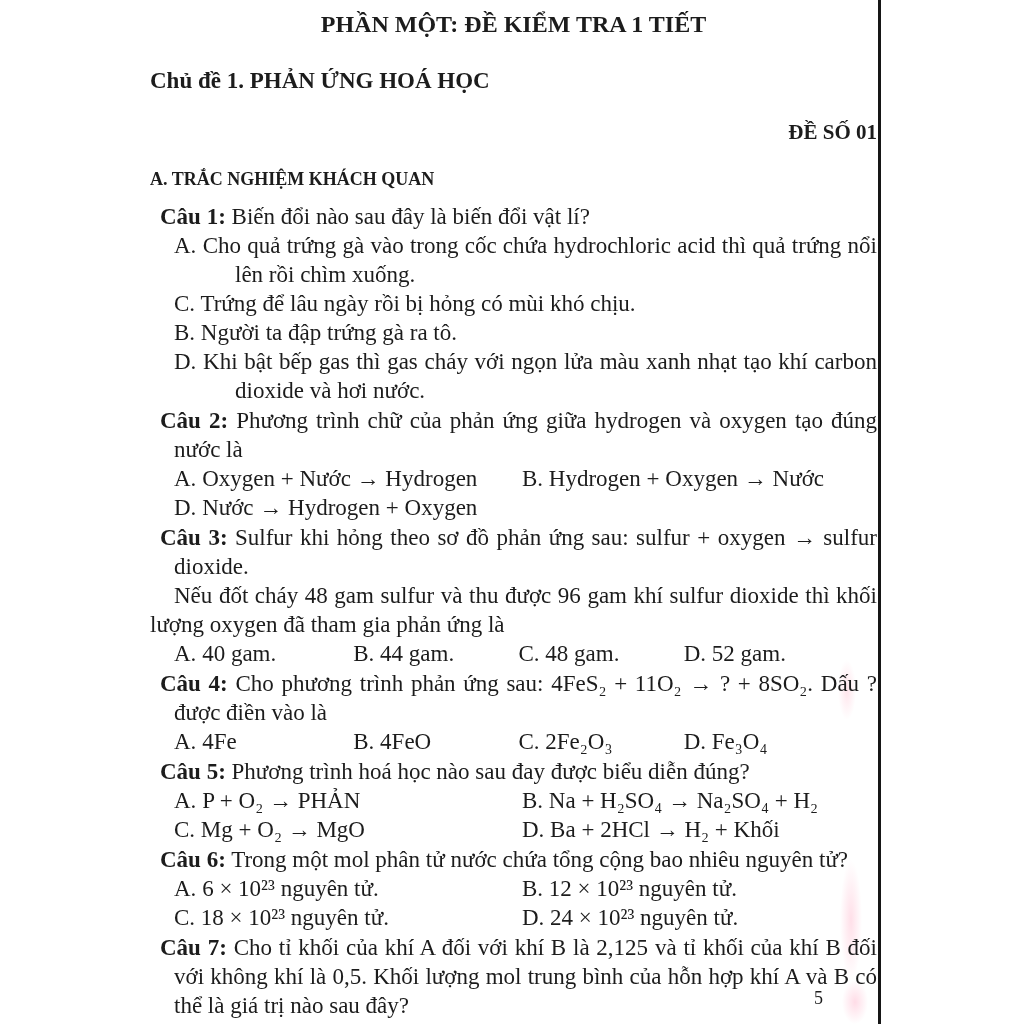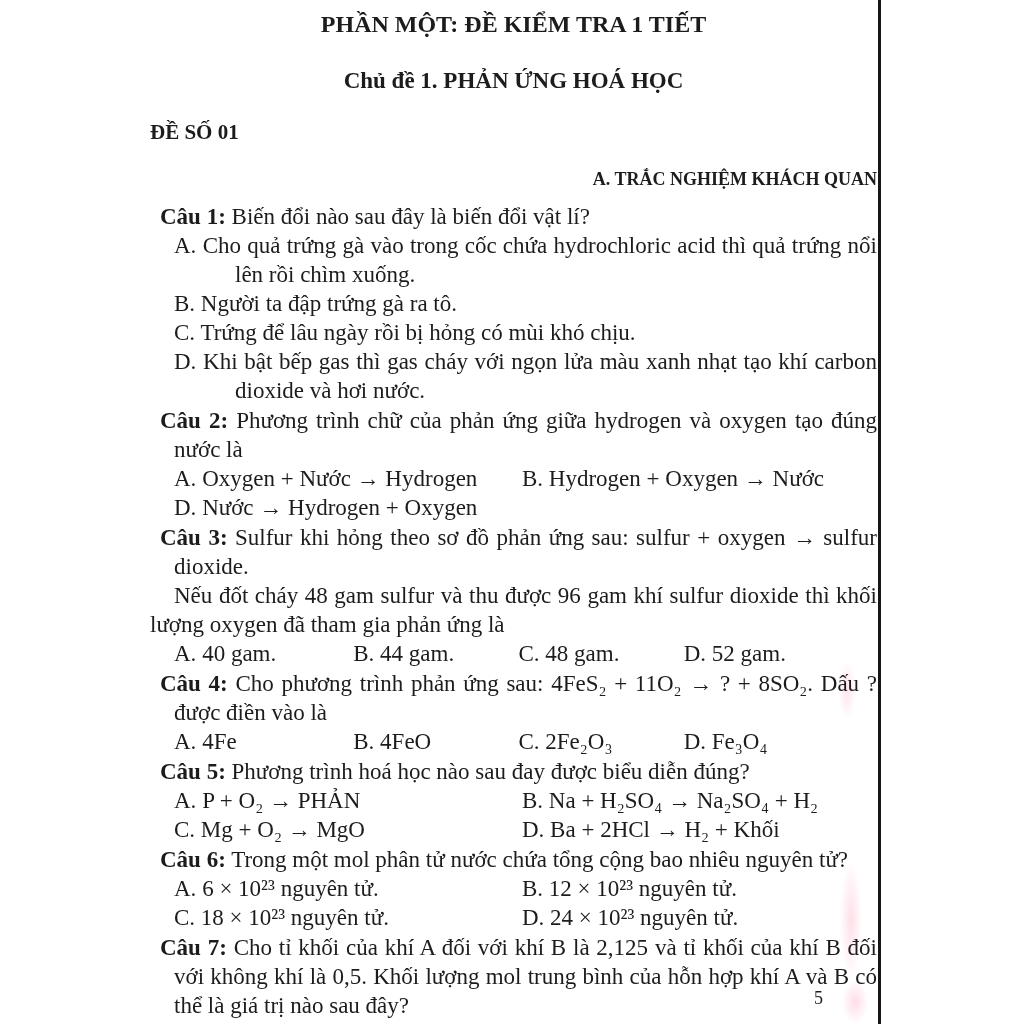--- a/index.html
+++ b/index.html
@@ -13,23 +13,23 @@
   }
   .page{position:absolute;inset:0;background:#ffffff;}
   .scan-edge-line{position:absolute;left:878px;top:0;width:3px;height:1024px;background:#161616;}
   .smudge{position:absolute;pointer-events:none;}
   .smudge-1{left:838px;top:660px;width:18px;height:60px;background:radial-gradient(closest-side,rgba(255,160,185,0.28),rgba(255,160,185,0));}
   .smudge-2{left:840px;top:860px;width:22px;height:120px;background:radial-gradient(closest-side,rgba(255,150,180,0.30),rgba(255,150,180,0));}
   .smudge-3{left:842px;top:980px;width:26px;height:44px;background:radial-gradient(closest-side,rgba(255,140,175,0.30),rgba(255,140,175,0));}
 
   .content{position:absolute;left:150px;top:0;width:727px;}
   .h-part  {font-size:24px;font-weight:bold;text-align:center;margin:11px 0 0 0;}
-  .h-topic {font-size:23px;font-weight:bold;text-align:center;margin:30px 0 0 0;}
-  .h-test  {font-size:21px;font-weight:bold;text-align:left;margin:26px 0 0 0;}
-  .h-sect  {font-size:18px;font-weight:bold;text-align:right;margin:24px 0 0 0;}
+  .h-topic {font-size:23px;font-weight:bold;text-align:left;margin:30px 0 0 0;}
+  .h-test  {font-size:21px;font-weight:bold;text-align:right;margin:26px 0 0 0;}
+  .h-sect  {font-size:18px;font-weight:bold;text-align:left;margin:24px 0 0 0;}
 
   .questions{margin-top:12px;font-size:23px;line-height:29px;}
   .question{margin-top:1px;}
   .q-line{margin:0;text-align:justify;padding-left:24px;text-indent:-14px;}
   .q-label{font-weight:bold;}
   .q-para2{margin:0;text-align:justify;text-indent:24px;}
 
   .opts{margin:0 0 0 24px;}
   .opts p{margin:0;}
   .opts-block .opt{text-align:justify;padding-left:61px;text-indent:-61px;}
@@ -52,22 +52,22 @@
     <div class="h-topic">Chủ đề 1. PHẢN ỨNG HOÁ HỌC</div>
     <div class="h-test">ĐỀ SỐ 01</div>
     <div class="h-sect">A. TRẮC NGHIỆM KHÁCH QUAN</div>
 
     <div class="questions">
 
       <section class="question">
         <p class="q-line"><span class="q-label">Câu 1:</span> <span>Biến đổi nào sau đây là biến đổi vật lí?</span></p>
         <div class="opts opts-block">
           <p class="opt"><span>A.</span> <span>Cho quả trứng gà vào trong cốc chứa hydrochloric acid thì quả trứng nổi lên rồi chìm xuống.</span></p>
+          <p class="opt"><span>C.</span> <span>Trứng để lâu ngày rồi bị hỏng có mùi khó chịu.</span></p>
           <p class="opt"><span>B.</span> <span>Người ta đập trứng gà ra tô.</span></p>
-          <p class="opt"><span>C.</span> <span>Trứng để lâu ngày rồi bị hỏng có mùi khó chịu.</span></p>
           <p class="opt"><span>D.</span> <span>Khi bật bếp gas thì gas cháy với ngọn lửa màu xanh nhạt tạo khí carbon dioxide và hơi nước.</span></p>
         </div>
       </section>
 
       <section class="question">
         <p class="q-line"><span class="q-label">Câu 2:</span> <span>Phương trình chữ của phản ứng giữa hydrogen và oxygen tạo đúng nước là</span></p>
         <div class="opts opts-grid2">
           <p class="opt"><span>A.</span> <span>Oxygen + Nước → Hydrogen</span></p>
           <p class="opt"><span>B.</span> <span>Hydrogen + Oxygen → Nước</span></p>
           <p class="opt"><span>D.</span> <span>Nước → Hydrogen + Oxygen</span></p>

